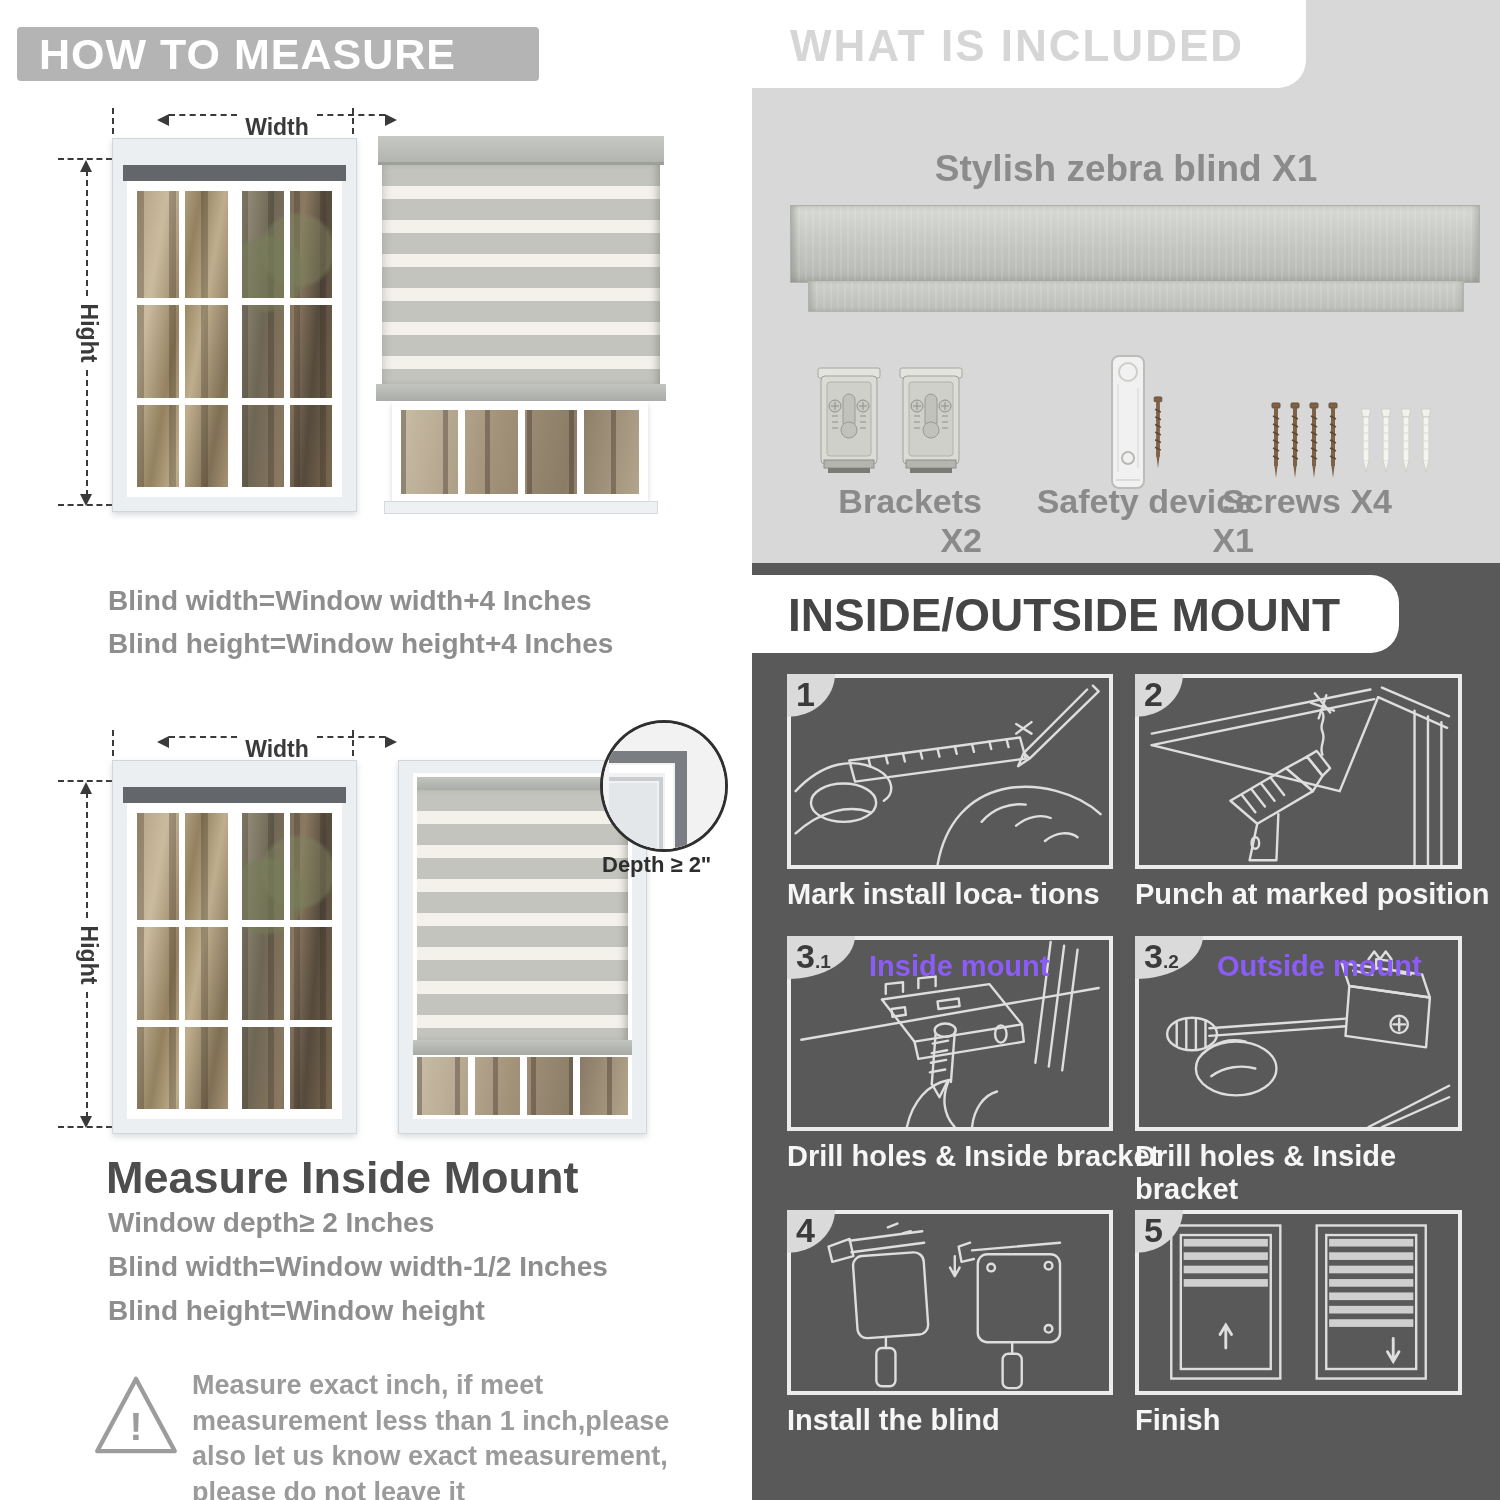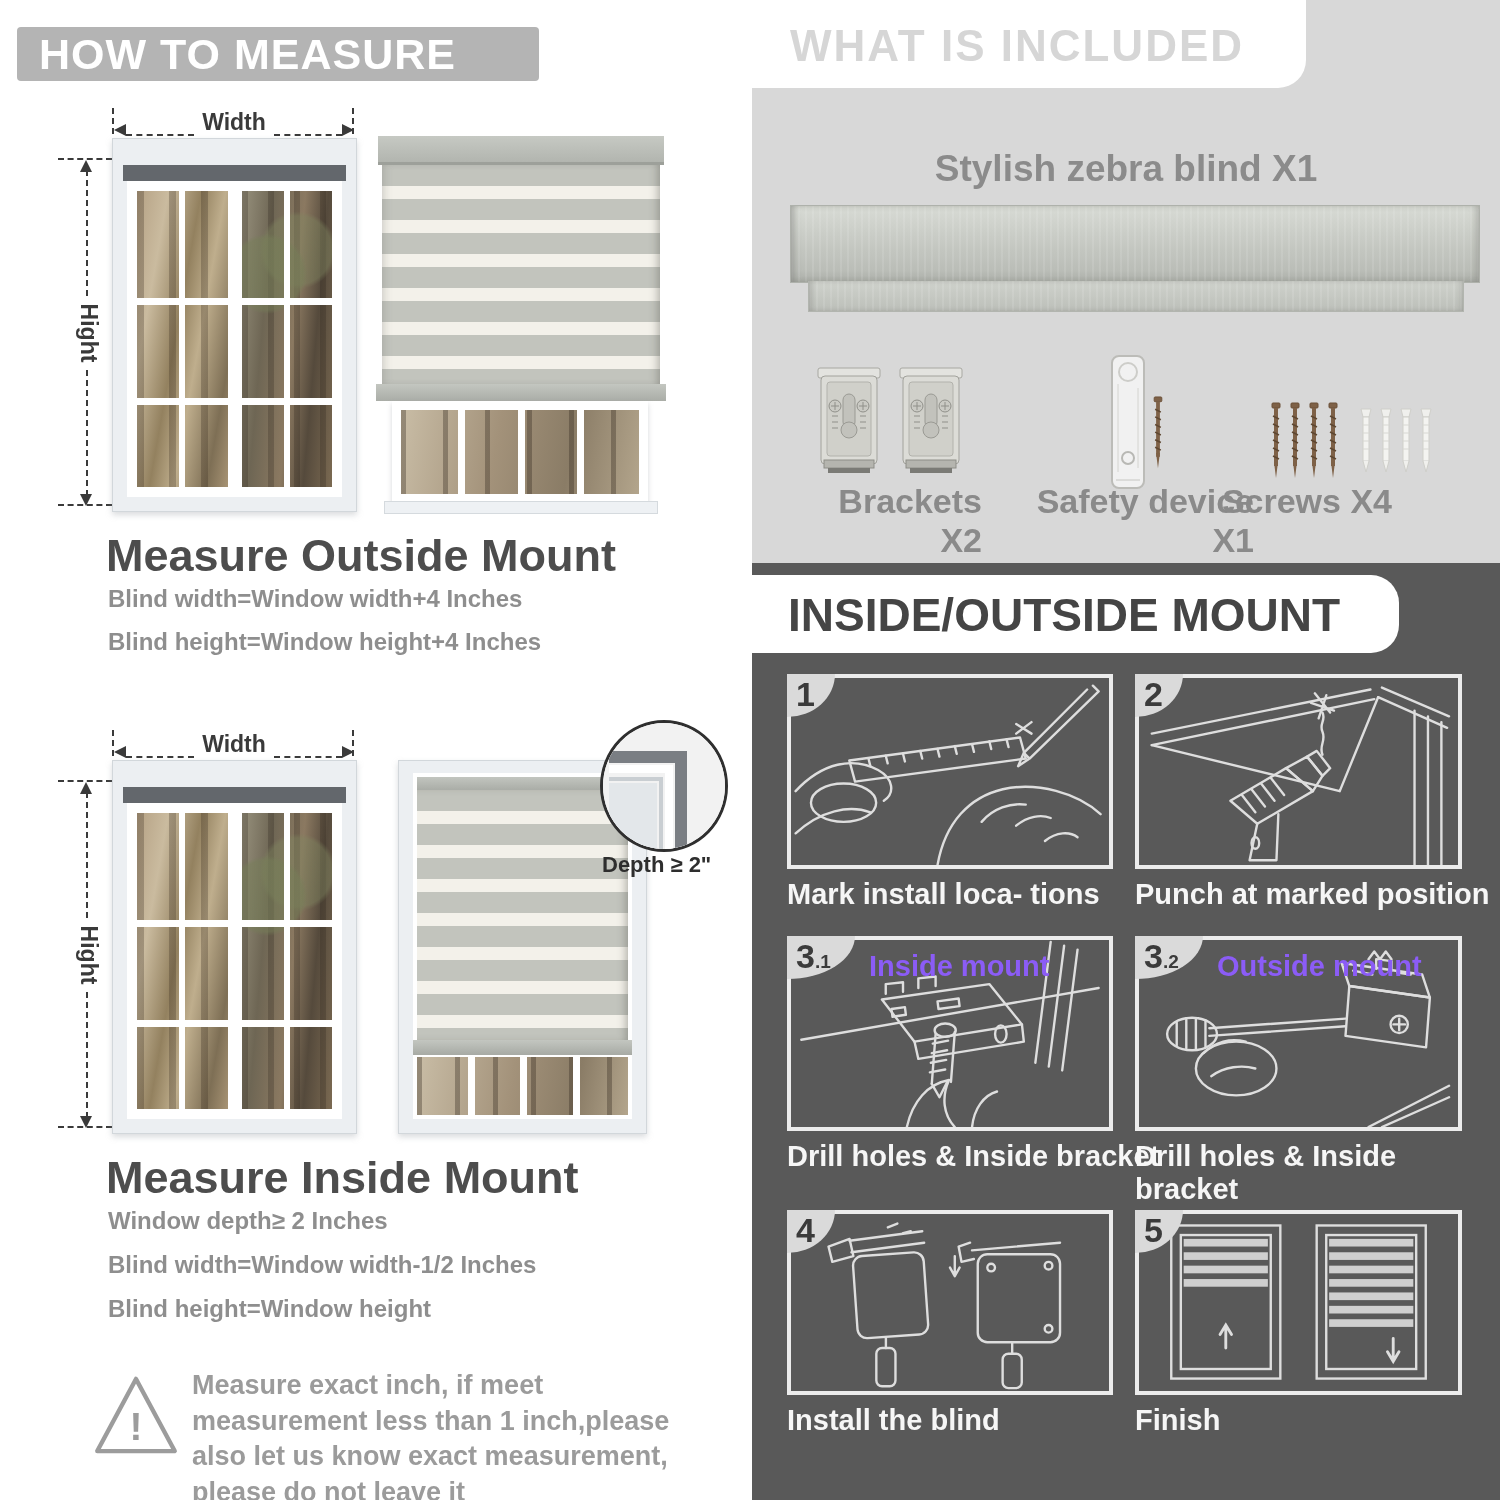--- a/index.html
+++ b/index.html
@@ -92,37 +92,37 @@
     background:repeating-linear-gradient(180deg,#c2c4bd 0 21px,#f3f1ea 21px 34px);
     box-shadow:inset -6px 0 8px -4px rgba(90,90,85,.45);}
   .in-bottomrail{height:15px;margin:0 -4px;background:linear-gradient(180deg,#c3c6c0,#a7aaa4);}
   .in-lowglass{flex:1;position:relative;margin-top:2px;
     background:repeating-linear-gradient(90deg,rgba(50,40,30,.35) 0 5px,rgba(255,255,255,0) 5px 38px),
     linear-gradient(100deg,#c9bda6,#a3927a 45%,#8a7c66 75%,#b3a58c);}
 
   
   .vdash{position:absolute;width:0;border-left:2px dashed #3a3a3a;}
   .hdash{position:absolute;height:0;border-top:2px dashed #3a3a3a;}
-  .dimline{position:absolute;display:flex;align-items:flex-end;height:22px;}
+  .dimline{position:absolute;display:flex;align-items:flex-start;height:22px;margin-left:43px;}
   .dimline .dseg{flex:1;height:0;border-top:2px dashed #3a3a3a;}
   .dimline .dlabel{font-size:23px;font-weight:bold;color:#3a3a3a;padding:0 8px;white-space:nowrap;}
   .ah{width:0;height:0;border-top:6px solid transparent;border-bottom:6px solid transparent;}
   .ah.left{border-right:12px solid #3a3a3a;}
   .ah.right{border-left:12px solid #3a3a3a;}
   .dimline-v{position:absolute;width:22px;}
   .vline{position:absolute;left:10px;top:10px;bottom:10px;border-left:2px dashed #3a3a3a;}
   .av{position:absolute;left:4px;width:0;height:0;border-left:6px solid transparent;border-right:6px solid transparent;}
   .av.up{top:0;border-bottom:12px solid #3a3a3a;}
   .av.down{bottom:0;border-top:12px solid #3a3a3a;}
   .vlabel{position:absolute;left:-1px;top:50%;transform:translateY(-50%);background:#ffffff;
     writing-mode:vertical-rl;font-size:23px;font-weight:bold;color:#3a3a3a;padding:6px 0;}
 
   
   .h-measure{font-size:45px;font-weight:bold;color:#4d4d4d;}
-  .l-measure{font-size:24px;font-weight:bold;color:#8e8e8e;}
+  .l-measure{font-size:28px;font-weight:bold;color:#8e8e8e;}
   .warn-text{left:192px;top:1368px;width:480px;font-size:27px;font-weight:bold;color:#9b9b9b;line-height:1.32;}
 
   
   .depth-circle{left:600px;top:720px;width:122px;height:126px;border-radius:50%;border:3px solid #2f2f2f;
     background:#f2f2f2;overflow:hidden;}
   .depth-label{left:602px;top:852px;width:130px;font-size:22px;font-weight:bold;color:#2e2e2e;}
 </style>
 </head>
 <body>
 
@@ -178,21 +178,20 @@
   <div class="abs bottomrail"></div>
   <div class="abs lowwin">
     <div class="lowglass">
       <div class="lm" style="left:24%"></div>
       <div class="lm" style="left:49%"></div>
       <div class="lm" style="left:74%"></div>
     </div>
   </div>
   <div class="abs sill"></div>
 
-  <div class="abs h-measure" style="left:106px;top:530px">Measure Outside Mount</div>
   <div class="abs l-measure" style="left:108px;top:585px">Blind width=Window width+4 Inches</div>
   <div class="abs l-measure" style="left:108px;top:628px">Blind height=Window height+4 Inches</div>
 
   <div class="abs vdash" style="left:112px;top:730px;height:36px"></div>
   <div class="abs vdash" style="left:352px;top:730px;height:36px"></div>
   <div class="abs dimline" style="left:114px;top:736px;width:240px">
     <span class="ah left"></span>
     <span class="dseg"></span>
     <span class="dlabel">Width</span>
     <span class="dseg"></span>

